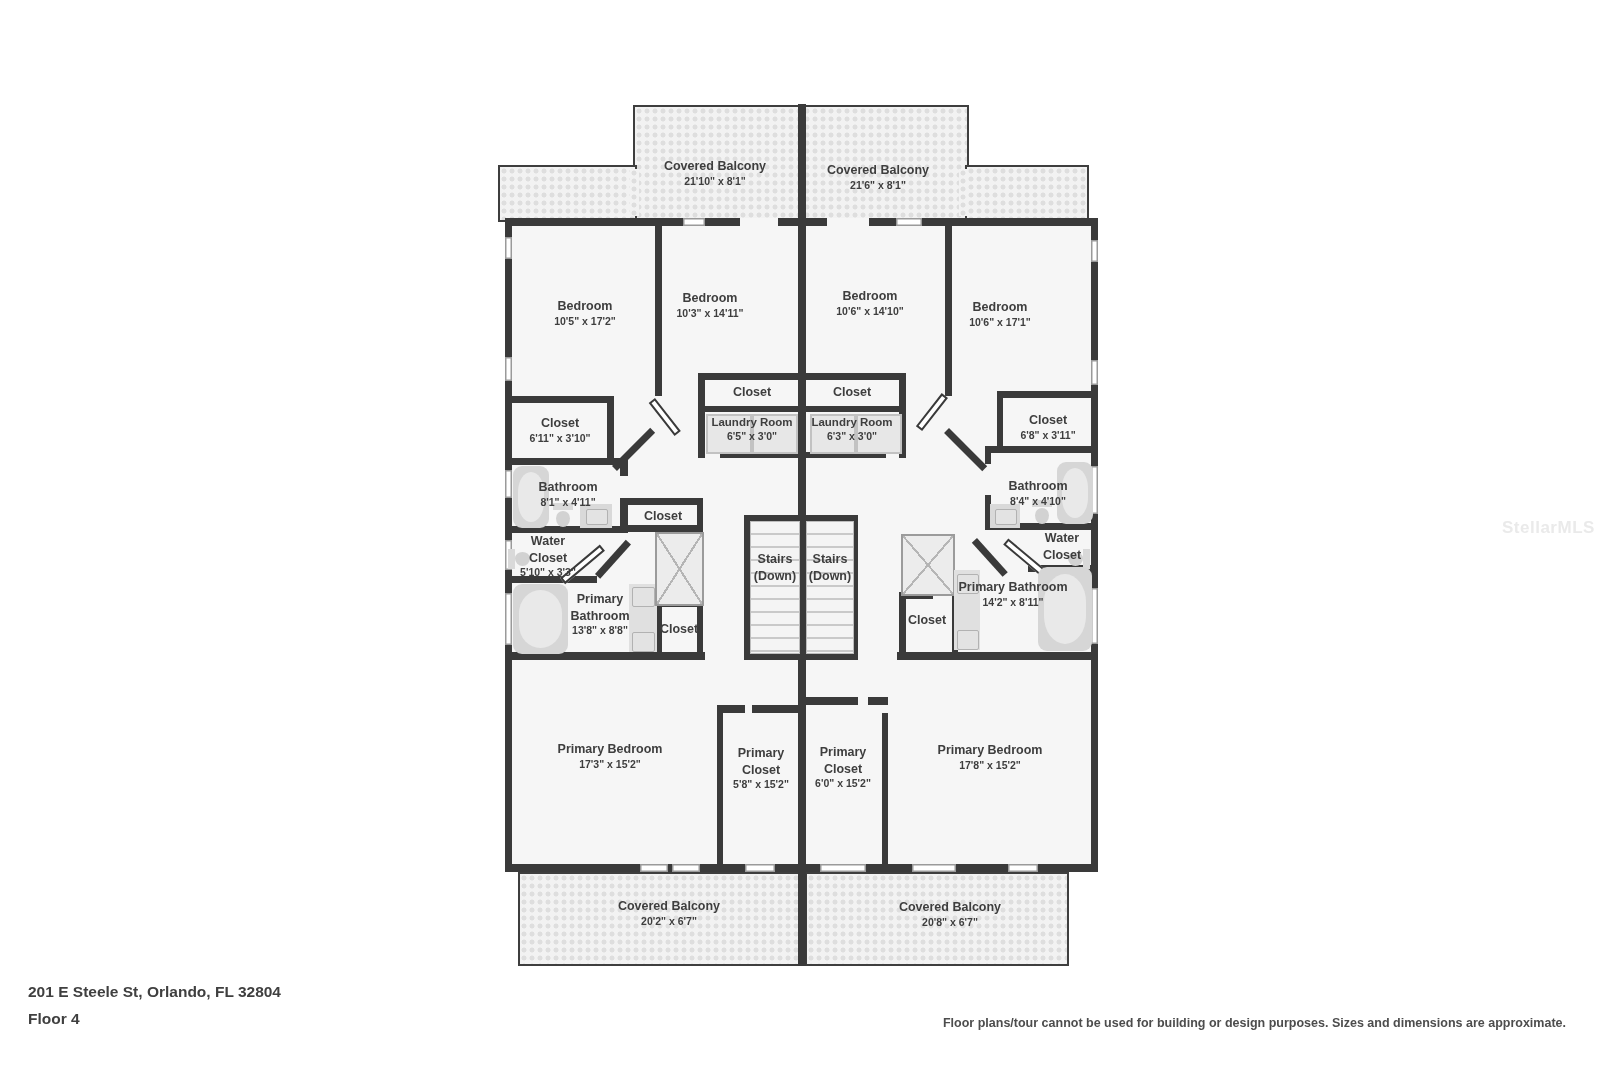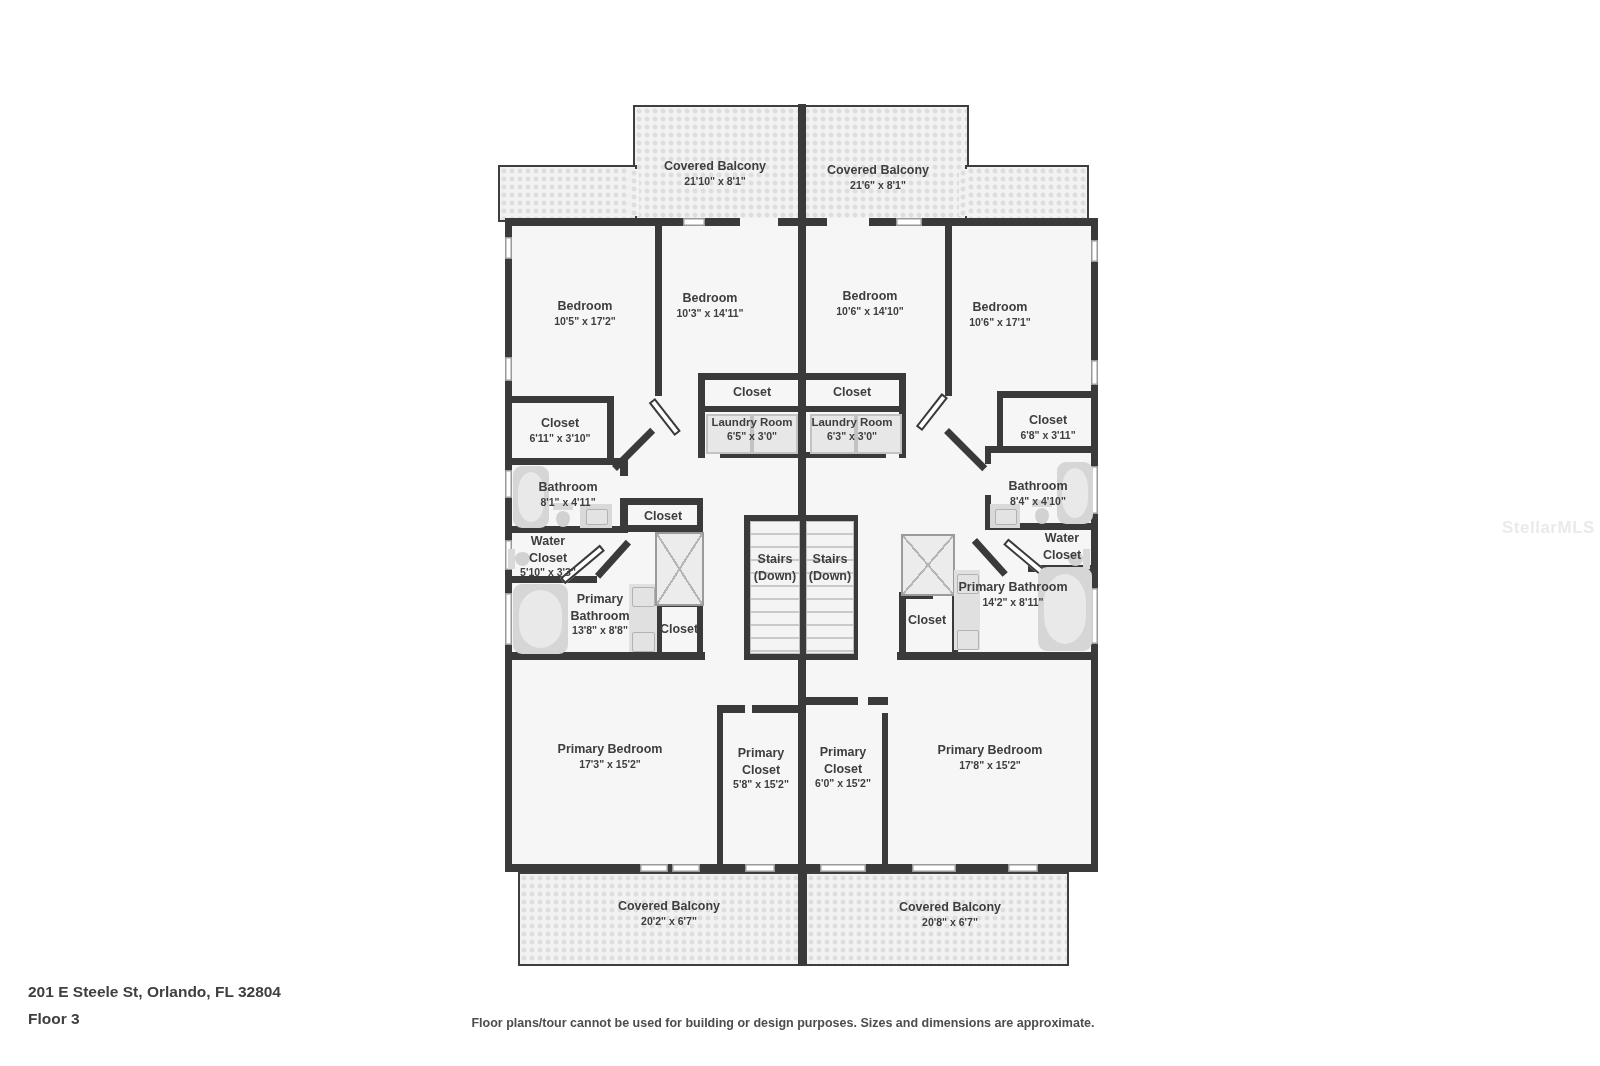--- a/index.html
+++ b/index.html
@@ -34,21 +34,21 @@
   .washer{position:absolute;background:#e7e7e7;border:2px solid #c2c2c2;}
   
   .label{position:absolute;transform:translate(-50%,-50%);text-align:center;color:#3e3e3e;
          font-weight:700;line-height:1.32;white-space:nowrap;z-index:30;}
   .label .nm{display:block;font-size:12.5px;}
   .label .dm{display:block;font-size:10.5px;white-space:nowrap;}
   .label.wrap{white-space:normal;}
   .wm{position:absolute;color:#eaeaea;font-size:17px;font-weight:700;letter-spacing:.5px;}
   .addr{position:absolute;left:28px;top:983px;font-size:15.5px;font-weight:700;color:#3f3f3f;}
   .floor{position:absolute;left:28px;top:1010px;font-size:15.5px;font-weight:700;color:#3f3f3f;}
-  .disc{position:absolute;left:0;top:1016px;width:1566px;text-align:center;
+  .disc{position:absolute;left:0;top:1016px;width:1566px;text-align:right;
         font-size:12.5px;font-weight:700;color:#4d4d4d;}
 </style>
 </head>
 <body>
 
 <div class="abs" style="left:0;top:0;width:1600px;height:1066px;">
 
   <div class="hatch" style="left:633px;top:105px;width:332px;height:113px;"></div>
   <div class="hatch" style="left:498px;top:165px;width:135px;height:53px;"></div>
   <div class="hatch" style="left:965px;top:165px;width:120px;height:53px;"></div>
@@ -312,14 +312,14 @@
     </div>
   <div class="label" style="left:950px;top:914px;">
     <span class="nm">Covered Balcony</span>
       <span class="dm">20'8" x 6'7"</span>
     </div>
 
 </div>
 
 <div class="wm" style="left:1502px;top:518px;">StellarMLS</div>
 <div class="addr">201 E Steele St, Orlando, FL 32804</div>
-<div class="floor">Floor 3</div>
+<div class="floor">Floor 4</div>
 <div class="disc">Floor plans/tour cannot be used for building or design purposes. Sizes and dimensions are approximate.</div>
 
 </body></html>

